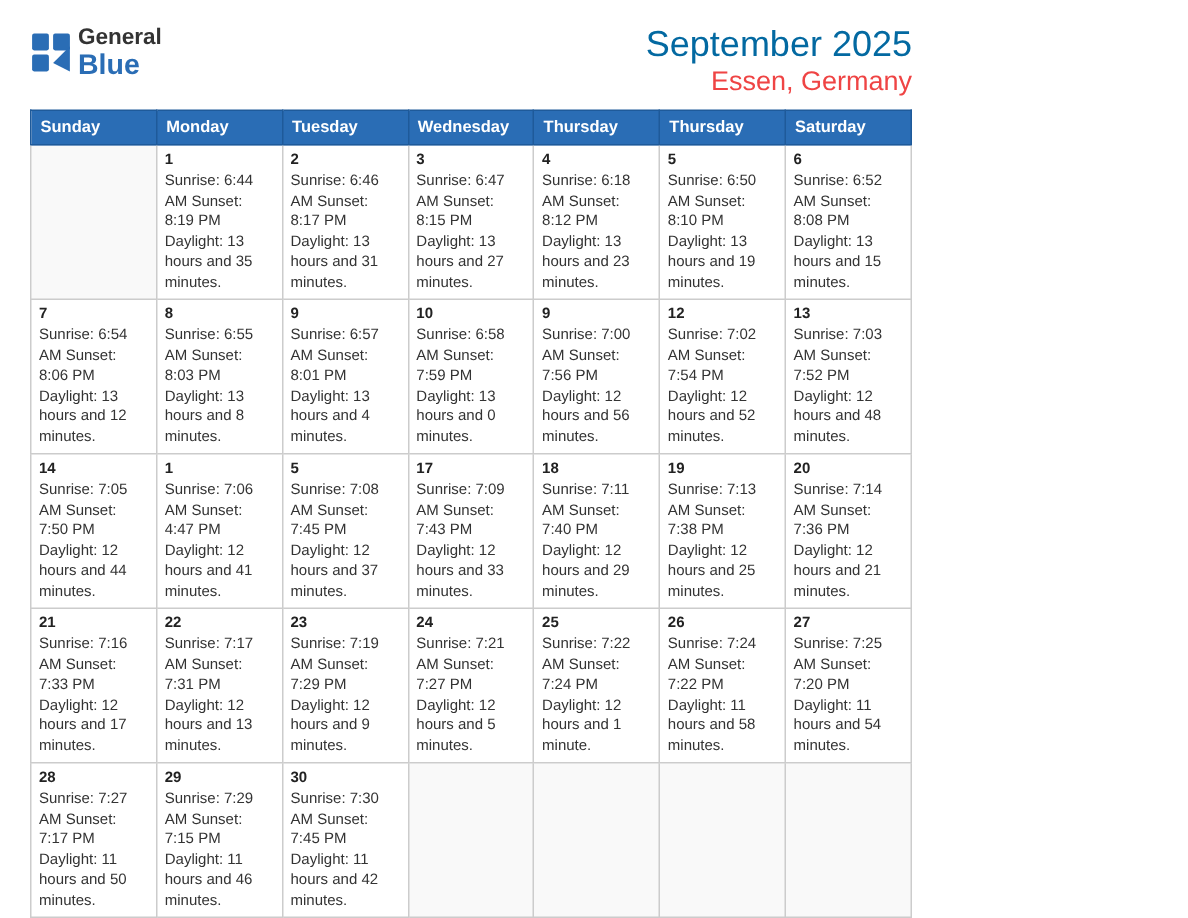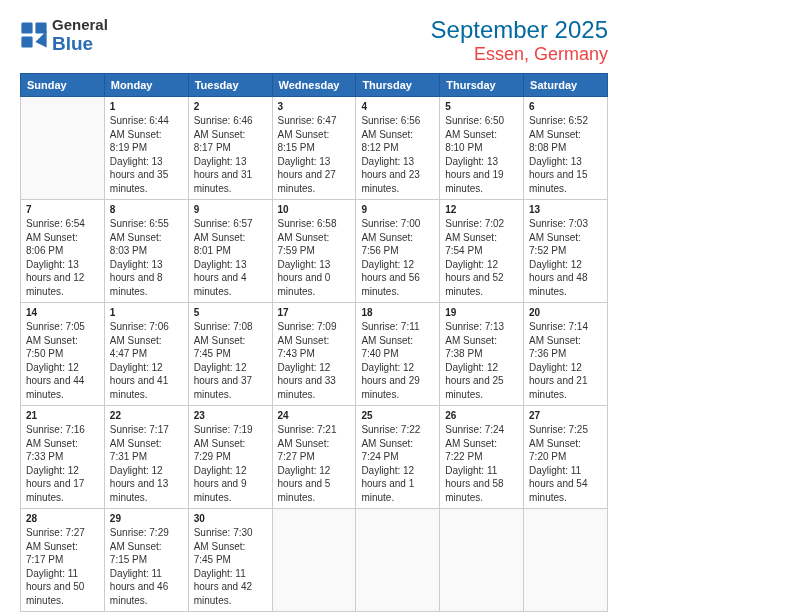--- a/index.html
+++ b/index.html
@@ -152,21 +152,21 @@
           </td>
           <td>
             <span class="day-num">3</span>
             <div class="day-info">Sunrise: 6:47 AM
 Sunset: 8:15 PM
 Daylight: 13 hours
 and 27 minutes.</div>
           </td>
           <td>
             <span class="day-num">4</span>
-            <div class="day-info">Sunrise: 6:56 AM
+            <div class="day-info">Sunrise: 6:18 AM
 Sunset: 8:12 PM
 Daylight: 13 hours
 and 23 minutes.</div>
           </td>
           <td>
             <span class="day-num">5</span>
             <div class="day-info">Sunrise: 6:50 AM
 Sunset: 8:10 PM
 Daylight: 13 hours
 and 19 minutes.</div>

